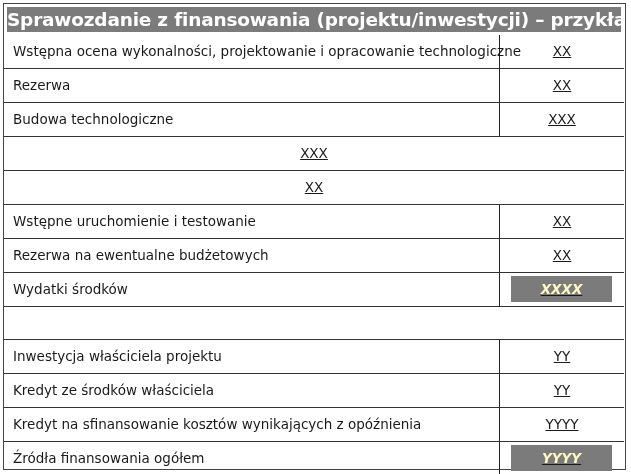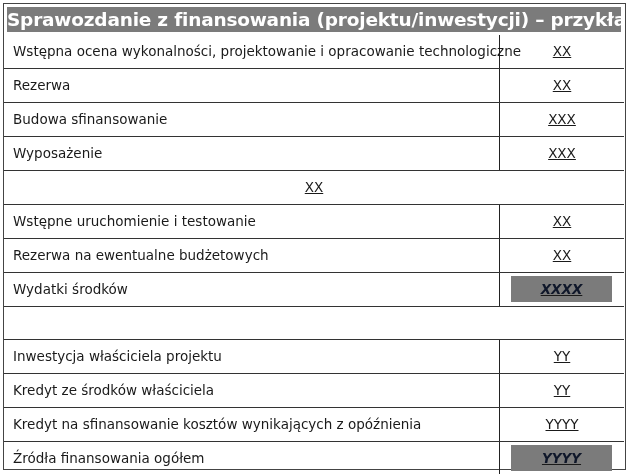--- a/index.html
+++ b/index.html
@@ -72,21 +72,21 @@
       font-size: 13.5px;
       line-height: 33px;
       text-decoration: underline;
     }
     .total-box {
       display: block;
       margin: 3px 12px 3px 11px;
       height: 26px;
       line-height: 26px;
       background: #7b7b7b;
-      color: #0f172a;
+      color: #fef9c3;
       font-weight: bold;
       font-style: italic;
       font-size: 13.5px;
       text-align: center;
     }
     .row.last {
       border-bottom: none;
     }
   </style>
 </head>
@@ -98,25 +98,24 @@
   <div class="rows">
     <div class="row">
       <div class="cell-label">Wstępna ocena wykonalności, projektowanie i opracowanie technologiczne</div>
       <div class="cell-value">XX</div>
     </div>
     <div class="row">
       <div class="cell-label">Rezerwa</div>
       <div class="cell-value">XX</div>
     </div>
     <div class="row">
-      <div class="cell-label">Budowa sfinansowanie</div>
+      <div class="cell-label">Budowa technologiczne</div>
       <div class="cell-value">XXX</div>
     </div>
     <div class="row">
-      <div class="cell-label">Wyposażenie</div>
       <div class="cell-value">XXX</div>
     </div>
     <div class="row">
       <div class="cell-value">XX</div>
     </div>
     <div class="row">
       <div class="cell-label">Wstępne uruchomienie i testowanie</div>
       <div class="cell-value">XX</div>
     </div>
     <div class="row">

